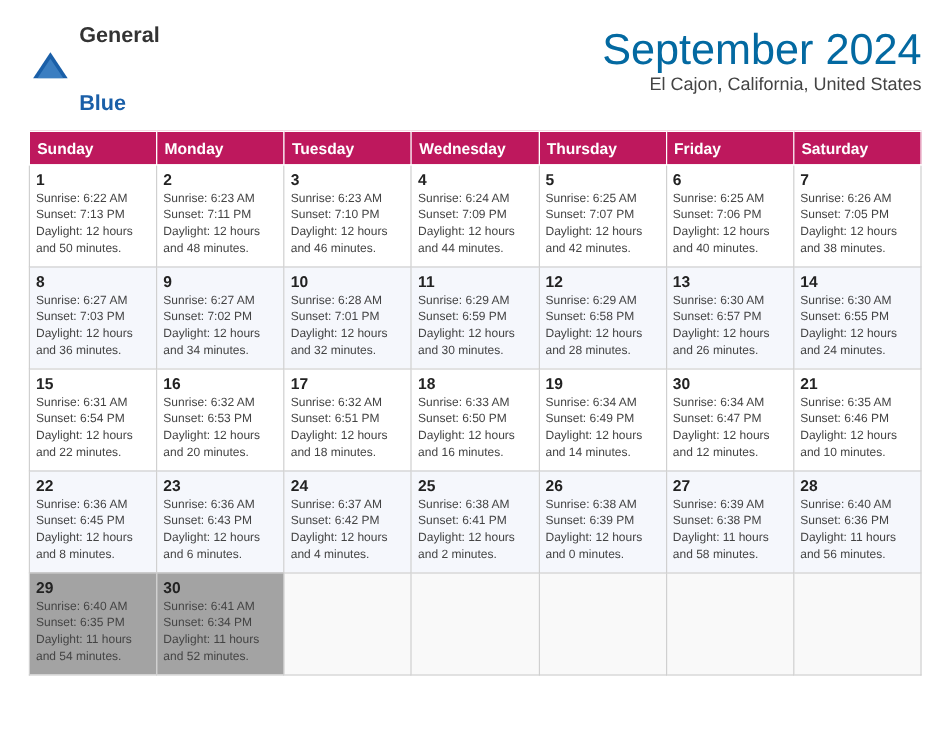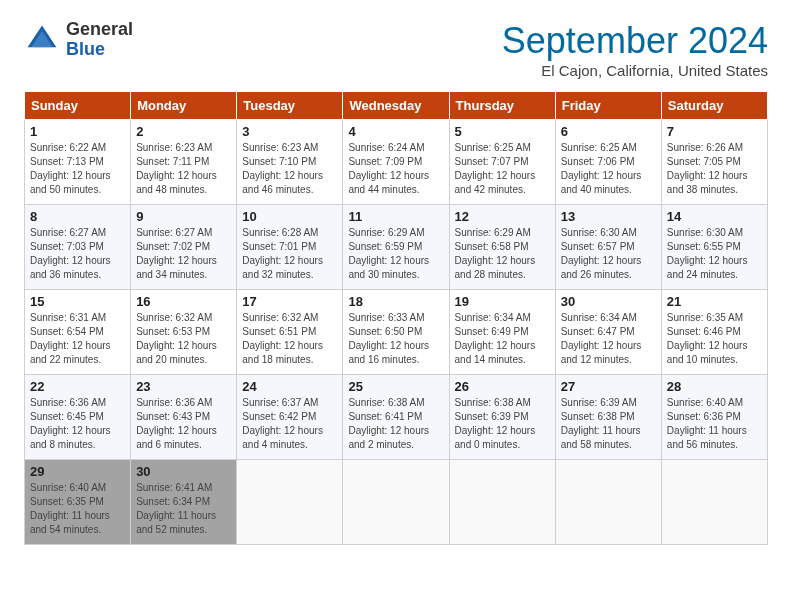--- a/index.html
+++ b/index.html
@@ -18,20 +18,21 @@
     }
     .logo {
       display: flex;
       align-items: center;
       gap: 6px;
     }
     .logo-text {
       display: flex;
       flex-direction: column;
       line-height: 1.1;
+      gap: 37px;
     }
     .logo-general {
       font-size: 18px;
       font-weight: bold;
       color: #333;
     }
     .logo-blue {
       font-size: 18px;
       font-weight: bold;
       color: #1a5fa8;
@@ -51,21 +52,21 @@
     .location-subtitle {
       font-size: 15px;
       color: #444;
     }
     .calendar-table {
       width: 100%;
       border-collapse: collapse;
       table-layout: fixed;
     }
     .calendar-table th {
-      background: #c2410c;
+      background: #be185d;
       color: #fff;
       font-size: 13px;
       font-weight: bold;
       padding: 6px 6px;
       text-align: left;
       border: 1px solid #fff;
     }
     .calendar-table td {
       vertical-align: top;
       border: 1px solid #d0d0d0;

